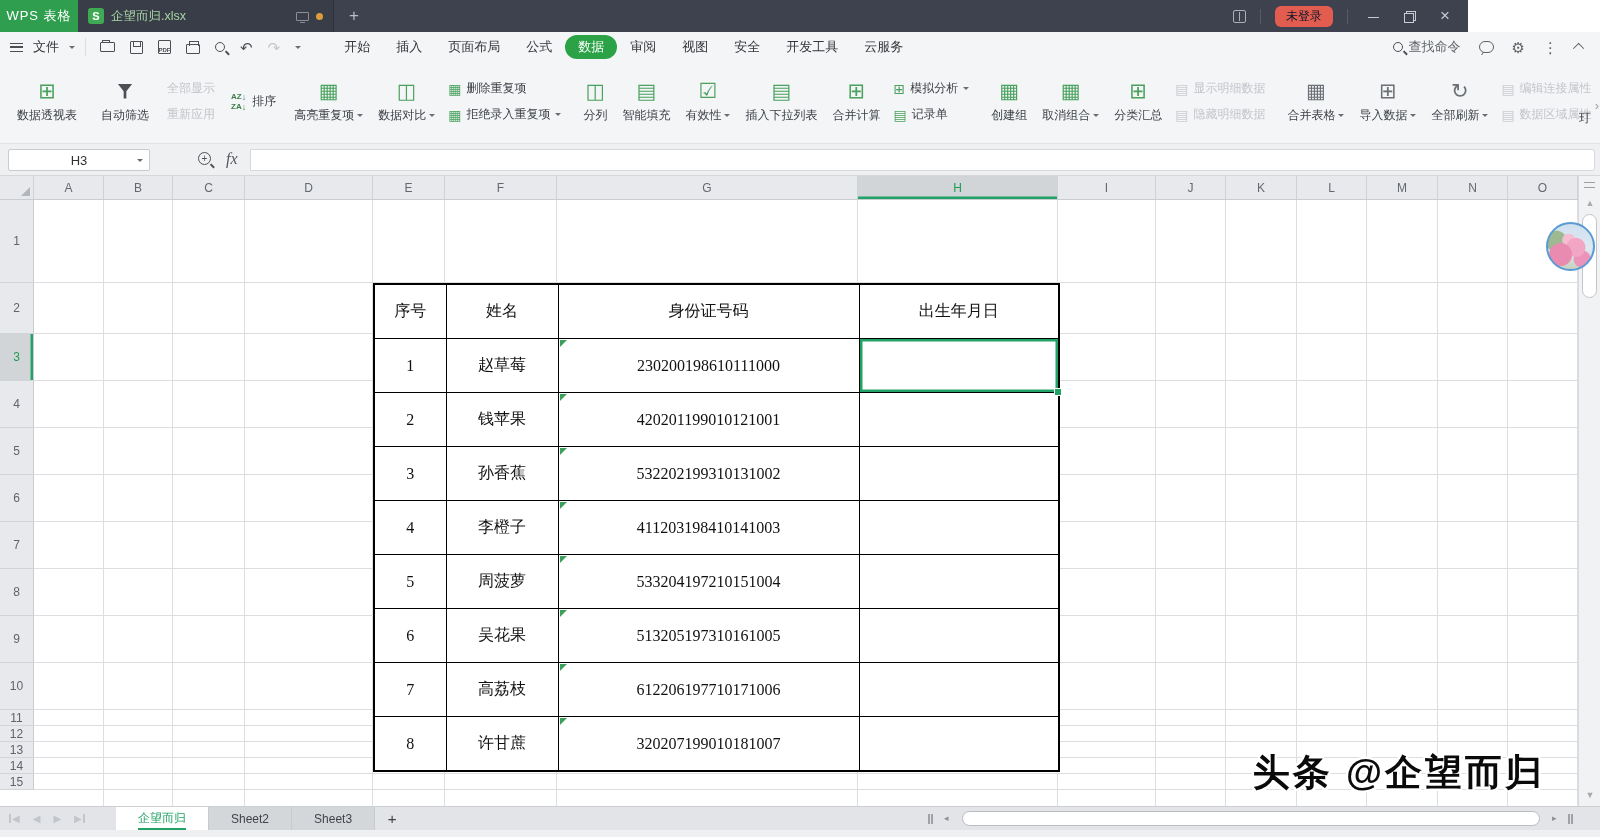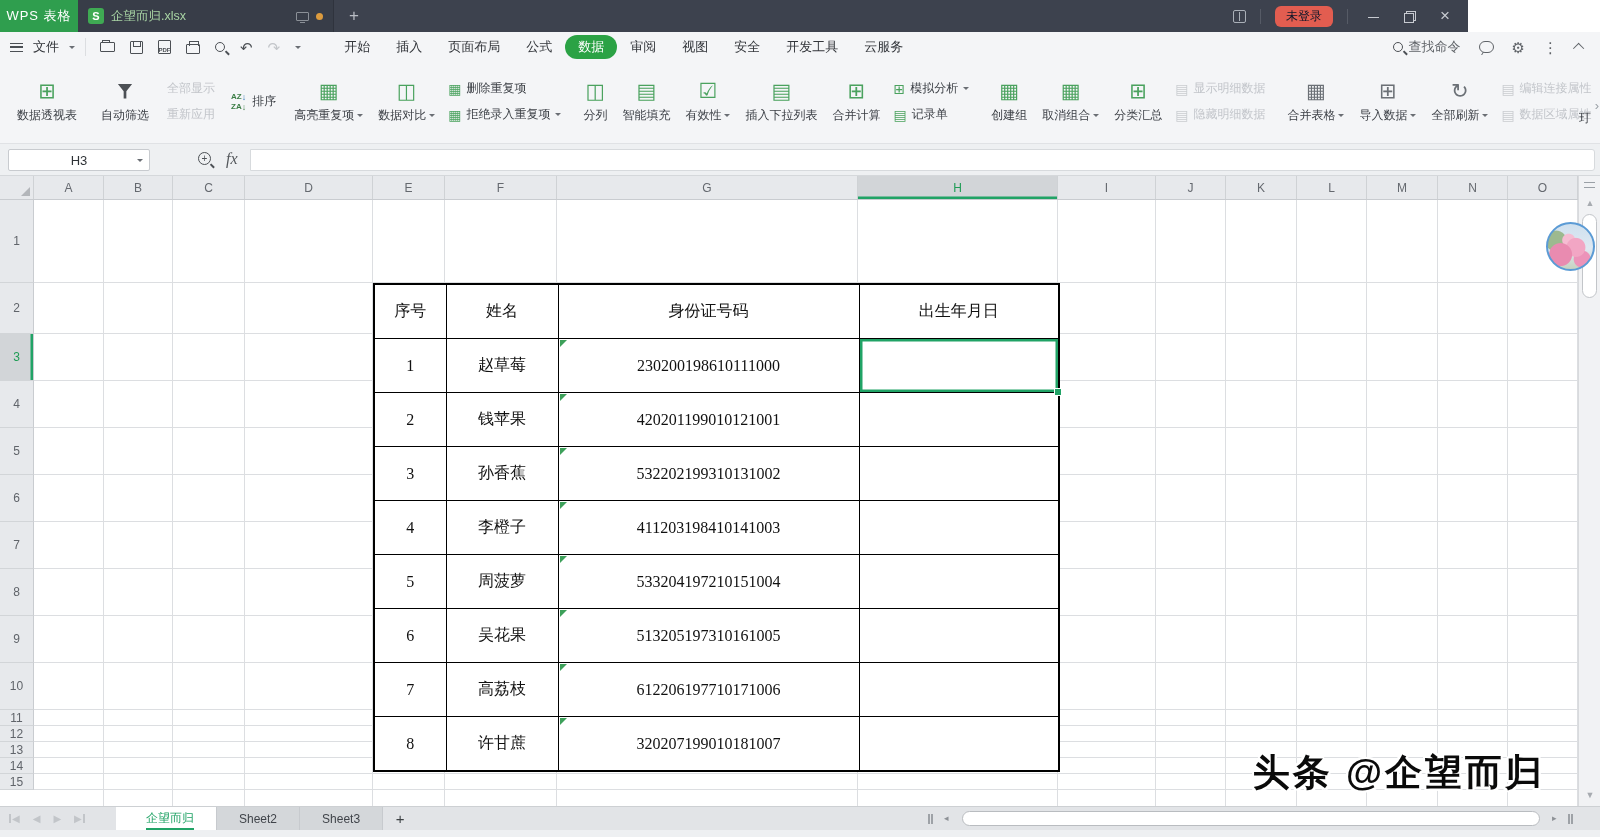--- a/index.html
+++ b/index.html
@@ -165,21 +165,21 @@
             border-top:1px solid #cdd0d3; display:flex; align-items:stretch; font-size:12px; }
   .sheetnav { display:flex; align-items:center; gap:13px; padding:0 12px; color:#c2c5c9; font-size:10px; width:104px; }
   .sheetnav .nv { position:relative; }
   .sheetnav .bar::before { content:""; position:absolute; top:1px; width:1.5px; height:9px; background:#c2c5c9; }
   .sheetnav .bar.l::before { left:-3px; }
   .sheetnav .bar.r::before { right:-3px; }
   .sheets { display:flex; align-items:stretch; margin-left:12px; }
   .sheettab { padding:0 22px; display:flex; align-items:center; background:#d4d7da; border-right:1px solid #c7cace;
               color:#40444a; }
   .sheettab.active { background:#fff; color:#21a366; }
-  .sheettab.active .stlabel { border-bottom:2px solid #21a366; padding:2px 0 1px;margin-left:8px; }
+  .sheettab.active .stlabel { border-bottom:2px solid #21a366; padding:2px 0 1px; }
   .addsheet { width:34px; display:flex; align-items:center; justify-content:center; font-size:15px; color:#3c4043; }
   .hscroll { position:absolute; left:920px; top:0; height:24px; width:658px; }
   .hgrip { position:absolute; top:7px; width:1.5px; height:10px; background:#9ea2a7; }
   .hgrip::after { content:""; position:absolute; left:3px; top:0; width:1.5px; height:10px; background:#9ea2a7; }
   .harrow { position:absolute; top:6px; font-size:9px; color:#8d9196; }
   .hthumb { position:absolute; left:42px; top:4px; width:578px; height:15px; background:#fff;
             border:1px solid #b9bcc0; border-radius:8px; }
   .statusbar { position:absolute; left:0; top:830px; width:1600px; height:7px; background:#eef0f2; }
 </style>
 </head>

